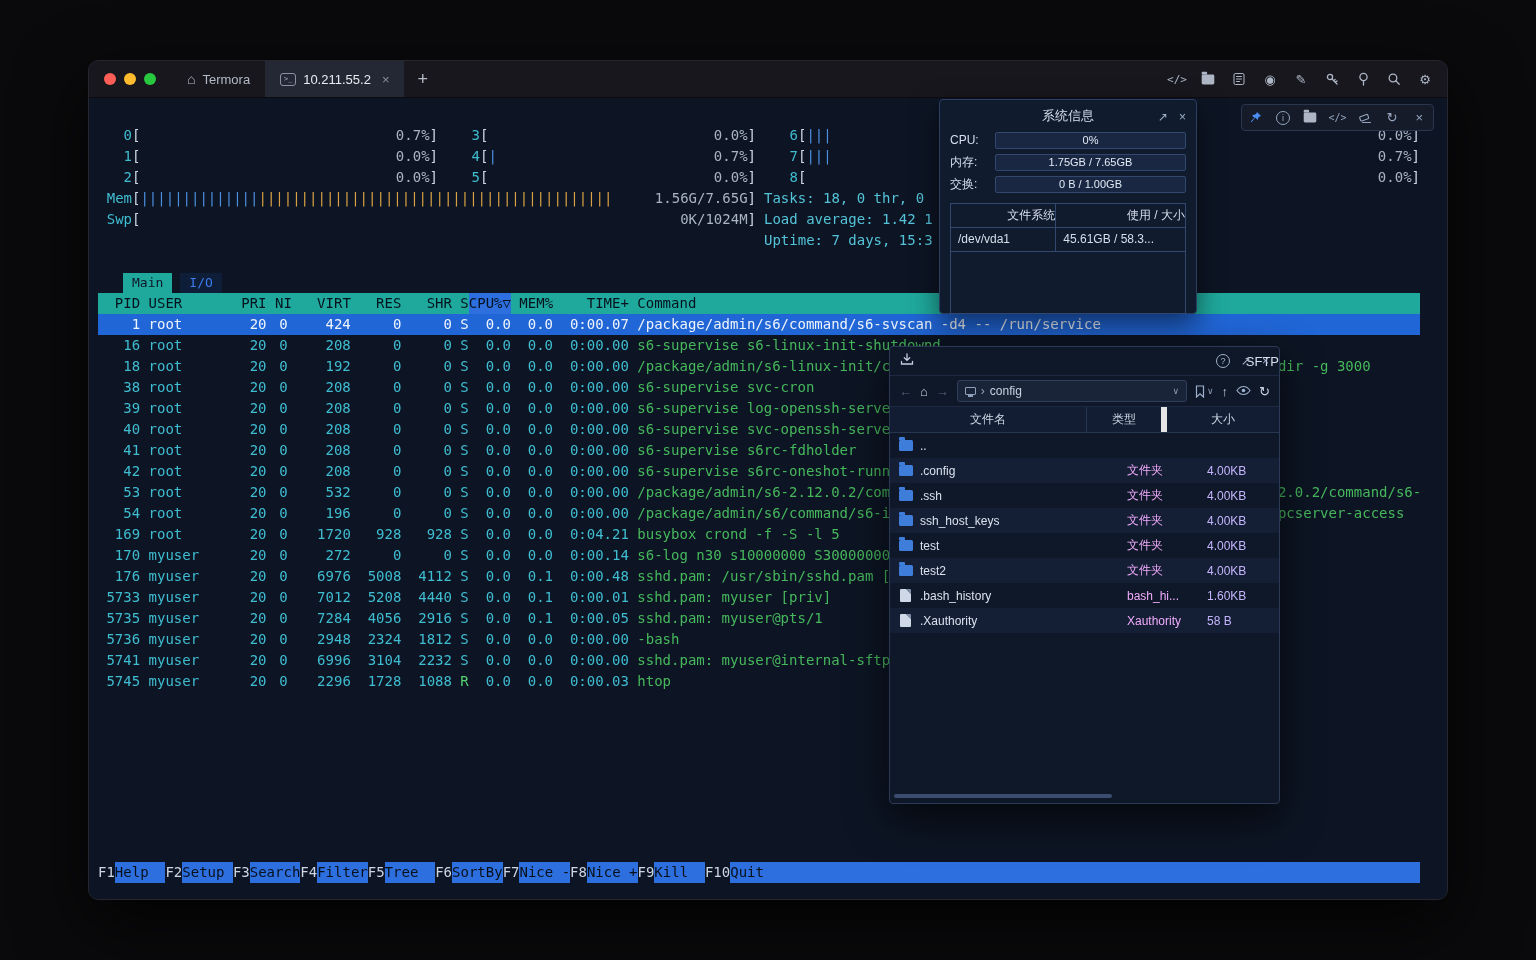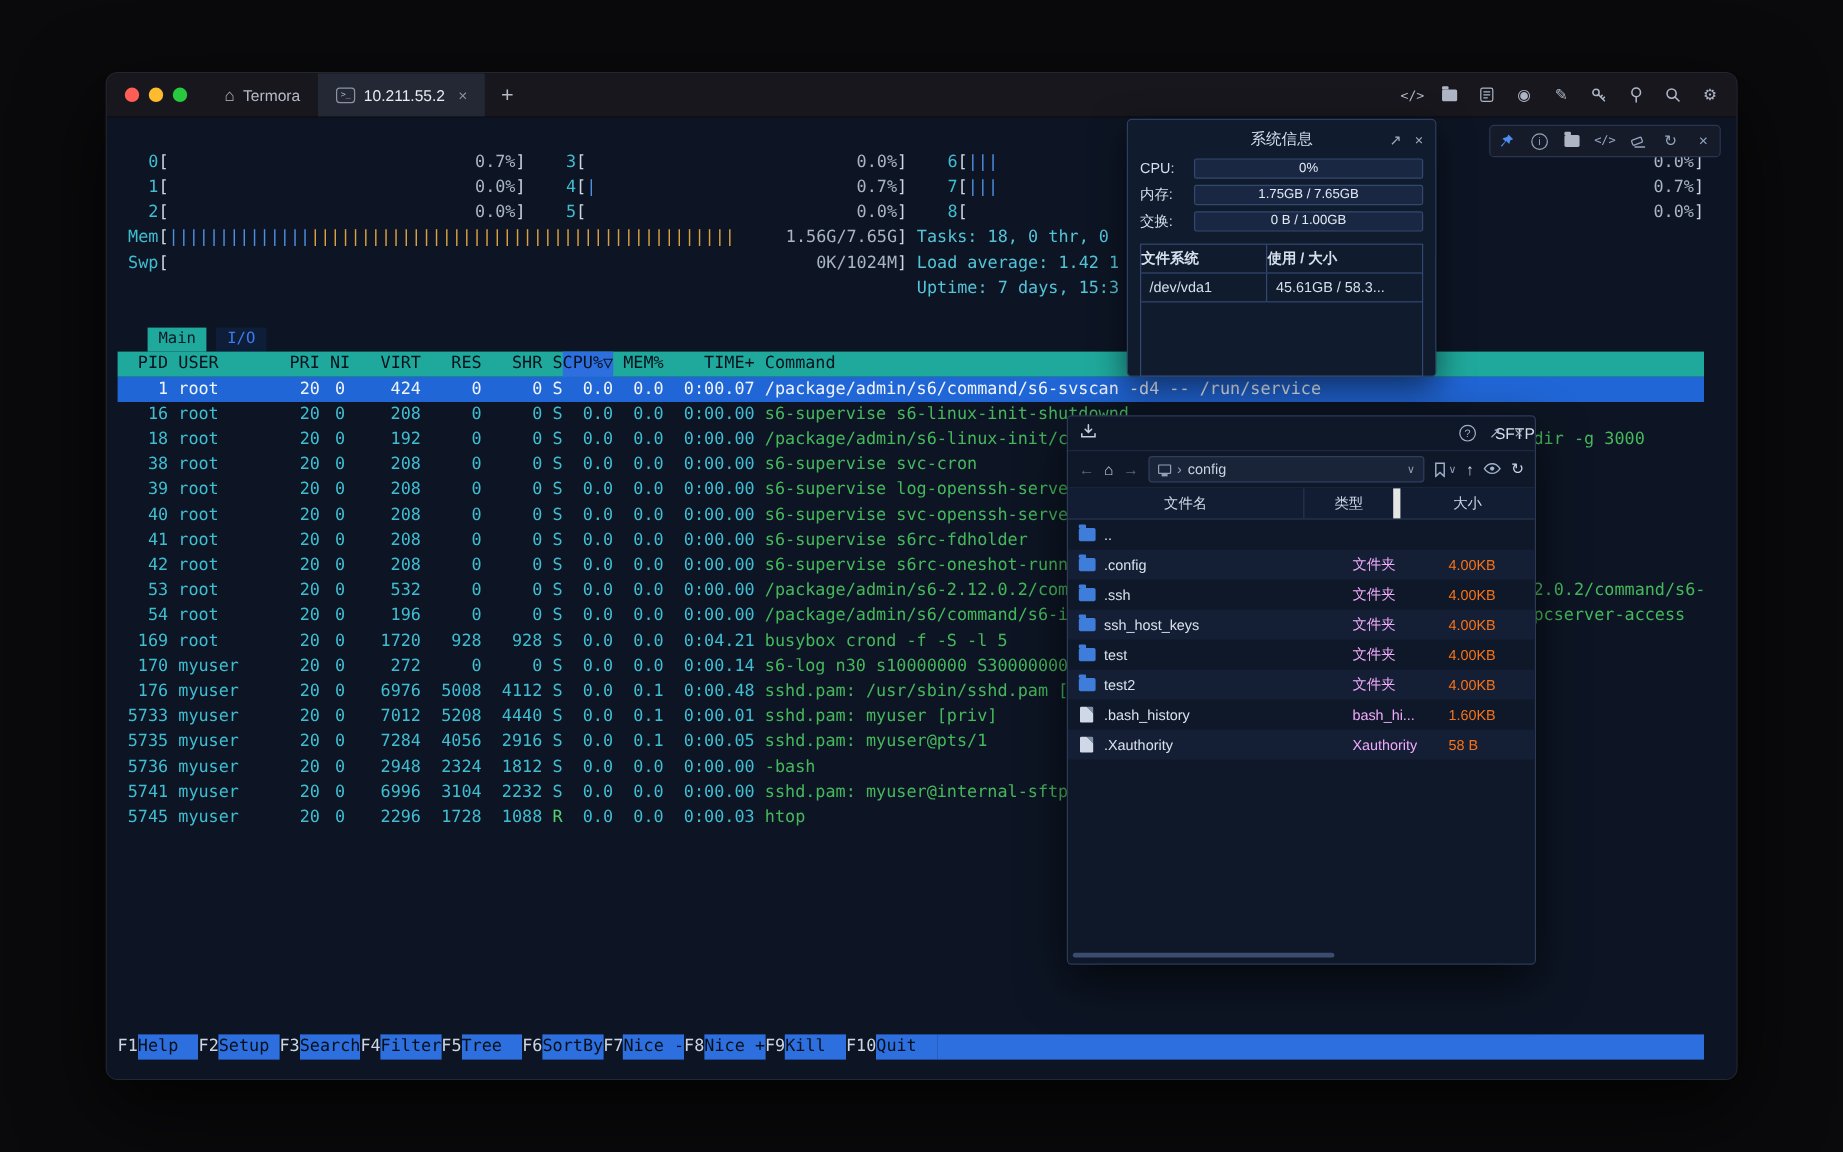--- a/index.html
+++ b/index.html
@@ -82,21 +82,21 @@
   .si-title{ position:relative; text-align:center; height:22px; line-height:18px; font-size:13px; }
   .si-actions{ position:absolute; right:0; top:1px; display:flex; gap:11px; color:#9fb0c8; font-size:12px; }
   .si-row{ display:flex; align-items:center; height:22px; gap:7px; }
   .si-label{ width:38px; }
   .si-bar{ flex:1; height:17px; background:#1a2742; border:1px solid #32486f; border-radius:2px;
            position:relative; text-align:center; font-size:11px; line-height:15px;
            color:#e2eaf5; overflow:hidden; }
   .si-fill{ position:absolute; left:0; top:0; bottom:0; background:#3e68c8; }
   .si-bar span{ position:relative; }
   .si-table{ margin-top:8px; border:1px solid #32486f; height:111px; }
-  .si-thead{ display:flex; height:24px; line-height:23px; border-bottom:1px solid #32486f; text-align:left;font-weight:bold; }
+  .si-thead{ display:flex; height:24px; line-height:23px; border-bottom:1px solid #32486f; text-align:right; }
   .si-thead div:first-child{ width:45%; border-right:1px solid #32486f; }
   .si-thead div:last-child{ flex:1; }
   .si-trow{ display:flex; height:24px; line-height:23px; border-bottom:1px solid #32486f; }
   .si-trow div:first-child{ width:45%; border-right:1px solid #32486f; padding-left:7px; }
   .si-trow div:last-child{ flex:1; padding-left:7px; }
 
   
   .side-toolbar{ position:absolute; left:1152px; top:43px; width:193px; height:27px;
                  background:#151b28; border:1px solid #2a3550; border-radius:4px;
                  display:flex; align-items:center; justify-content:space-around;
@@ -128,21 +128,21 @@
   .sftp-thead{ display:flex; height:26px; line-height:25px; background:#121d33;
                border-bottom:1px solid #263550; text-align:center; color:#cdd8e6; }
   .th-name{ width:197px; border-right:1px solid #263550; }
   .th-type{ width:80px; border-right:6px solid #e5e5e5; }
   .th-size{ flex:1; }
   .sftp-rows{ flex:1; overflow:hidden; }
   .frow{ display:flex; height:25px; align-items:center; }
   .frow.alt{ background:#141e34; }
   .f-name{ width:229px; display:flex; align-items:center; gap:7px; padding-left:9px; color:#dae2ee; }
   .f-type{ width:80px; padding-left:8px; color:#f0abfc; }
-  .f-size{ flex:1; padding-left:8px; color:#f97316; }
+  .f-size{ flex:1; padding-left:8px; color:#c4b5fd; }
   .icon-folder{ width:14px; height:11px; background:#3f7ddb; border-radius:1.5px; position:relative; flex:none; }
   .icon-folder::before{ content:""; position:absolute; top:-3px; left:0; width:6px; height:3px;
                         background:#3f7ddb; border-radius:1px 1px 0 0; }
   .icon-folder.mono, .icon-folder.mono::before{ background:#aeb6c6; }
   .icon-folder.small{ transform:scale(.9); }
   .icon-file{ width:11px; height:13px; border-radius:1px; flex:none; margin:0 2px 0 1px;
               background:linear-gradient(225deg,#7f8fa6 0 4px,#cfd8e6 4px); }
   .sftp-scroll{ height:10px; position:relative; margin:0 2px 2px; }
   .scroll-thumb{ position:absolute; left:2px; top:3px; width:218px; height:4px;
                  background:#3c4c70; border-radius:2px; }

